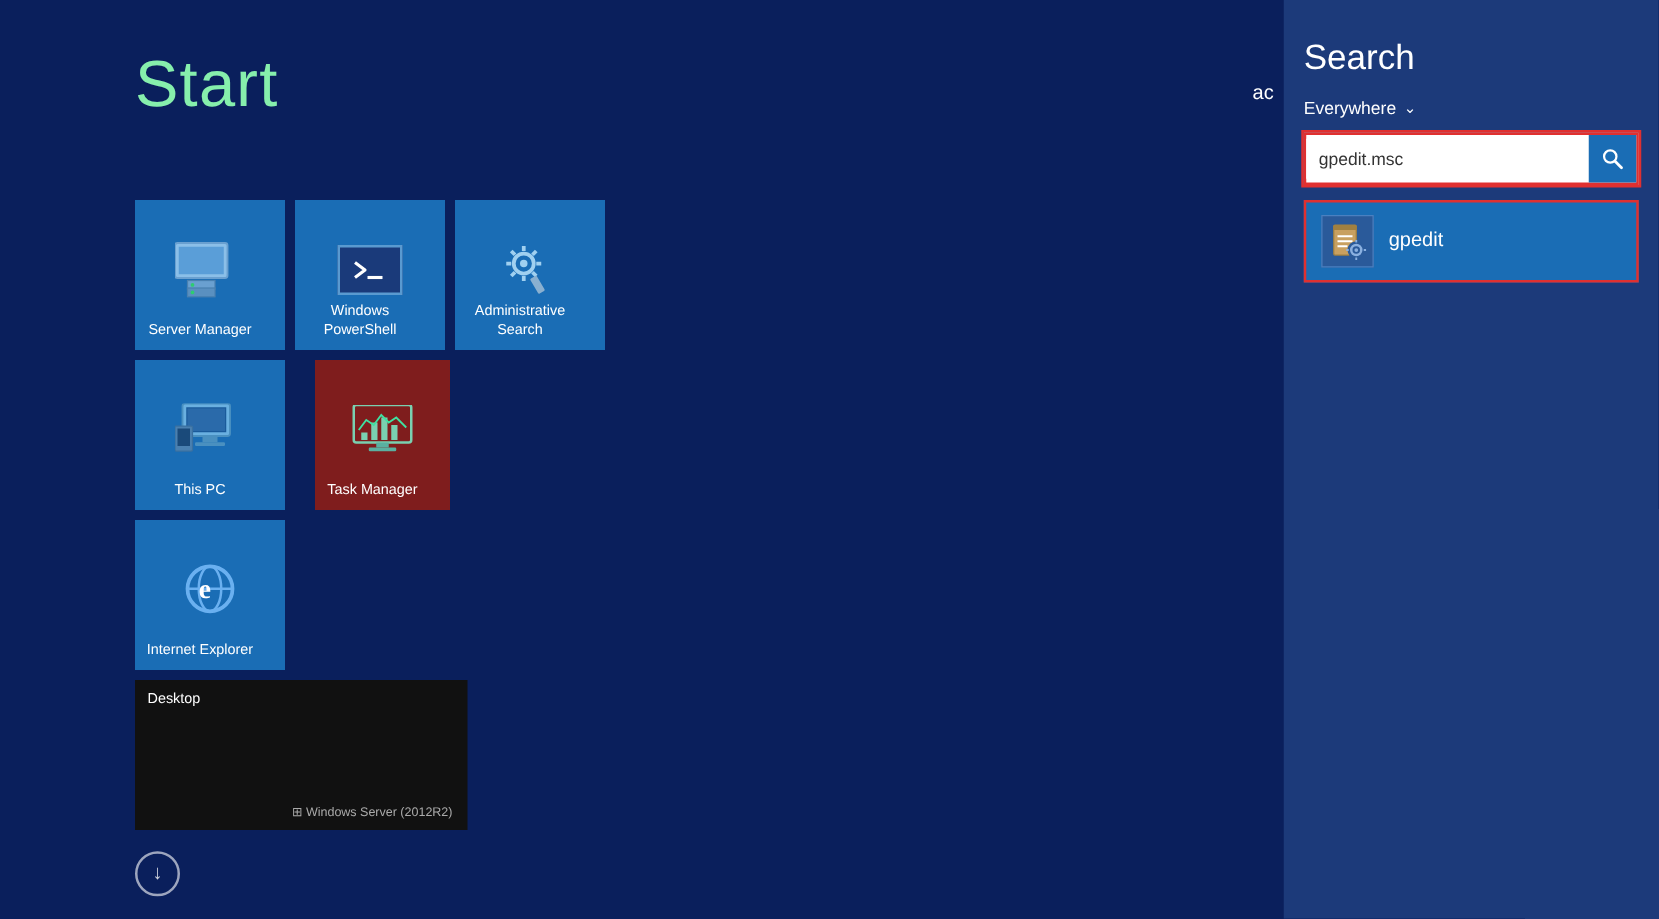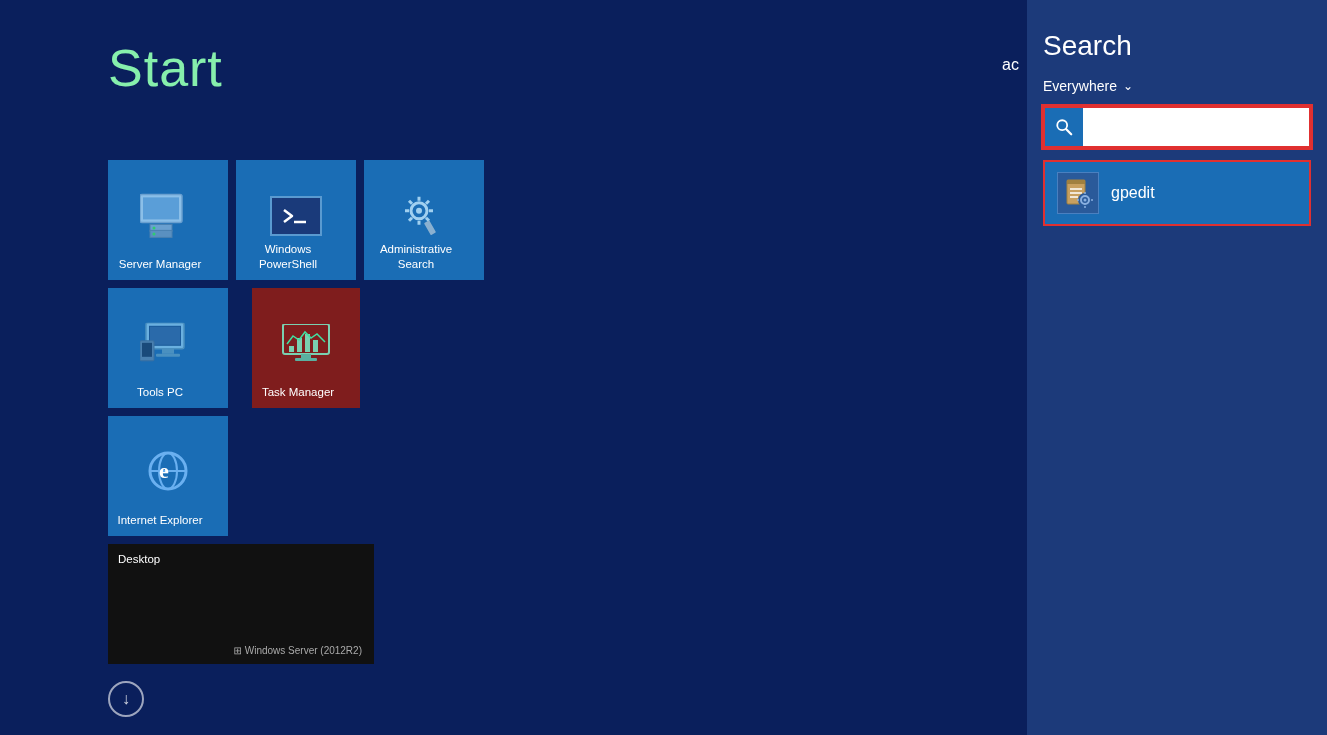--- a/index.html
+++ b/index.html
@@ -229,21 +229,21 @@
 
     .result-name {
       color: #ffffff;
       font-size: 16px;
       font-weight: 400;
     }
 
     
     .search-account-text {
       position: absolute;
-      top: 56px;
+      top: 66px;
       right: 308px;
       color: white;
       font-size: 16px;
     }
 
     
   </style>
 </head>
 <body>
 
@@ -319,21 +319,21 @@
 
           <rect x="10" y="4" width="30" height="18" fill="#2a6aaa"></rect>
 
           <rect x="22" y="26" width="12" height="5" fill="#4a90c0"></rect>
           <rect x="16" y="31" width="24" height="3" rx="1" fill="#4a90c0"></rect>
 
           <rect x="0" y="18" width="14" height="20" rx="1" fill="#4a80b0" stroke="#3a70a0" stroke-width="1"></rect>
           <rect x="2" y="20" width="10" height="14" fill="#1a4a7a"></rect>
         </svg>
       </div>
-      <div class="tile-label">Tools PC</div>
+      <div class="tile-label">This PC</div>
     </div>
 
     <div class="tile tile-task-manager">
       <div class="tile-icon">
         <svg width="50" height="40" viewBox="0 0 50 40">
 
           <rect x="2" y="0" width="46" height="30" rx="2" fill="none" stroke="#7ad0b0" stroke-width="2"></rect>
 
           <rect x="8" y="22" width="5" height="6" fill="#7ad0b0"></rect>
           <rect x="16" y="14" width="5" height="14" fill="#7ad0b0"></rect>
@@ -384,20 +384,21 @@
 
 <div class="search-panel">
   <div class="search-title">Search</div>
 
   <div class="search-scope-row">
     <span class="search-scope-label">Everywhere</span>
     <span class="search-scope-arrow">⌄</span>
   </div>
 
   <div class="search-input-wrapper">
+    <input class="search-input" type="text" value="gpedit.msc" style="">
     <button class="search-btn">
       <svg viewBox="0 0 20 20">
         <circle cx="8" cy="8" r="5.5" fill="none" stroke="white" stroke-width="2"></circle>
         <line x1="12.5" y1="12.5" x2="18" y2="18" stroke="white" stroke-width="2.5" stroke-linecap="round"></line>
       </svg>
     </button>
   </div>
 
   <div class="search-results">
     <div class="search-result-item">

